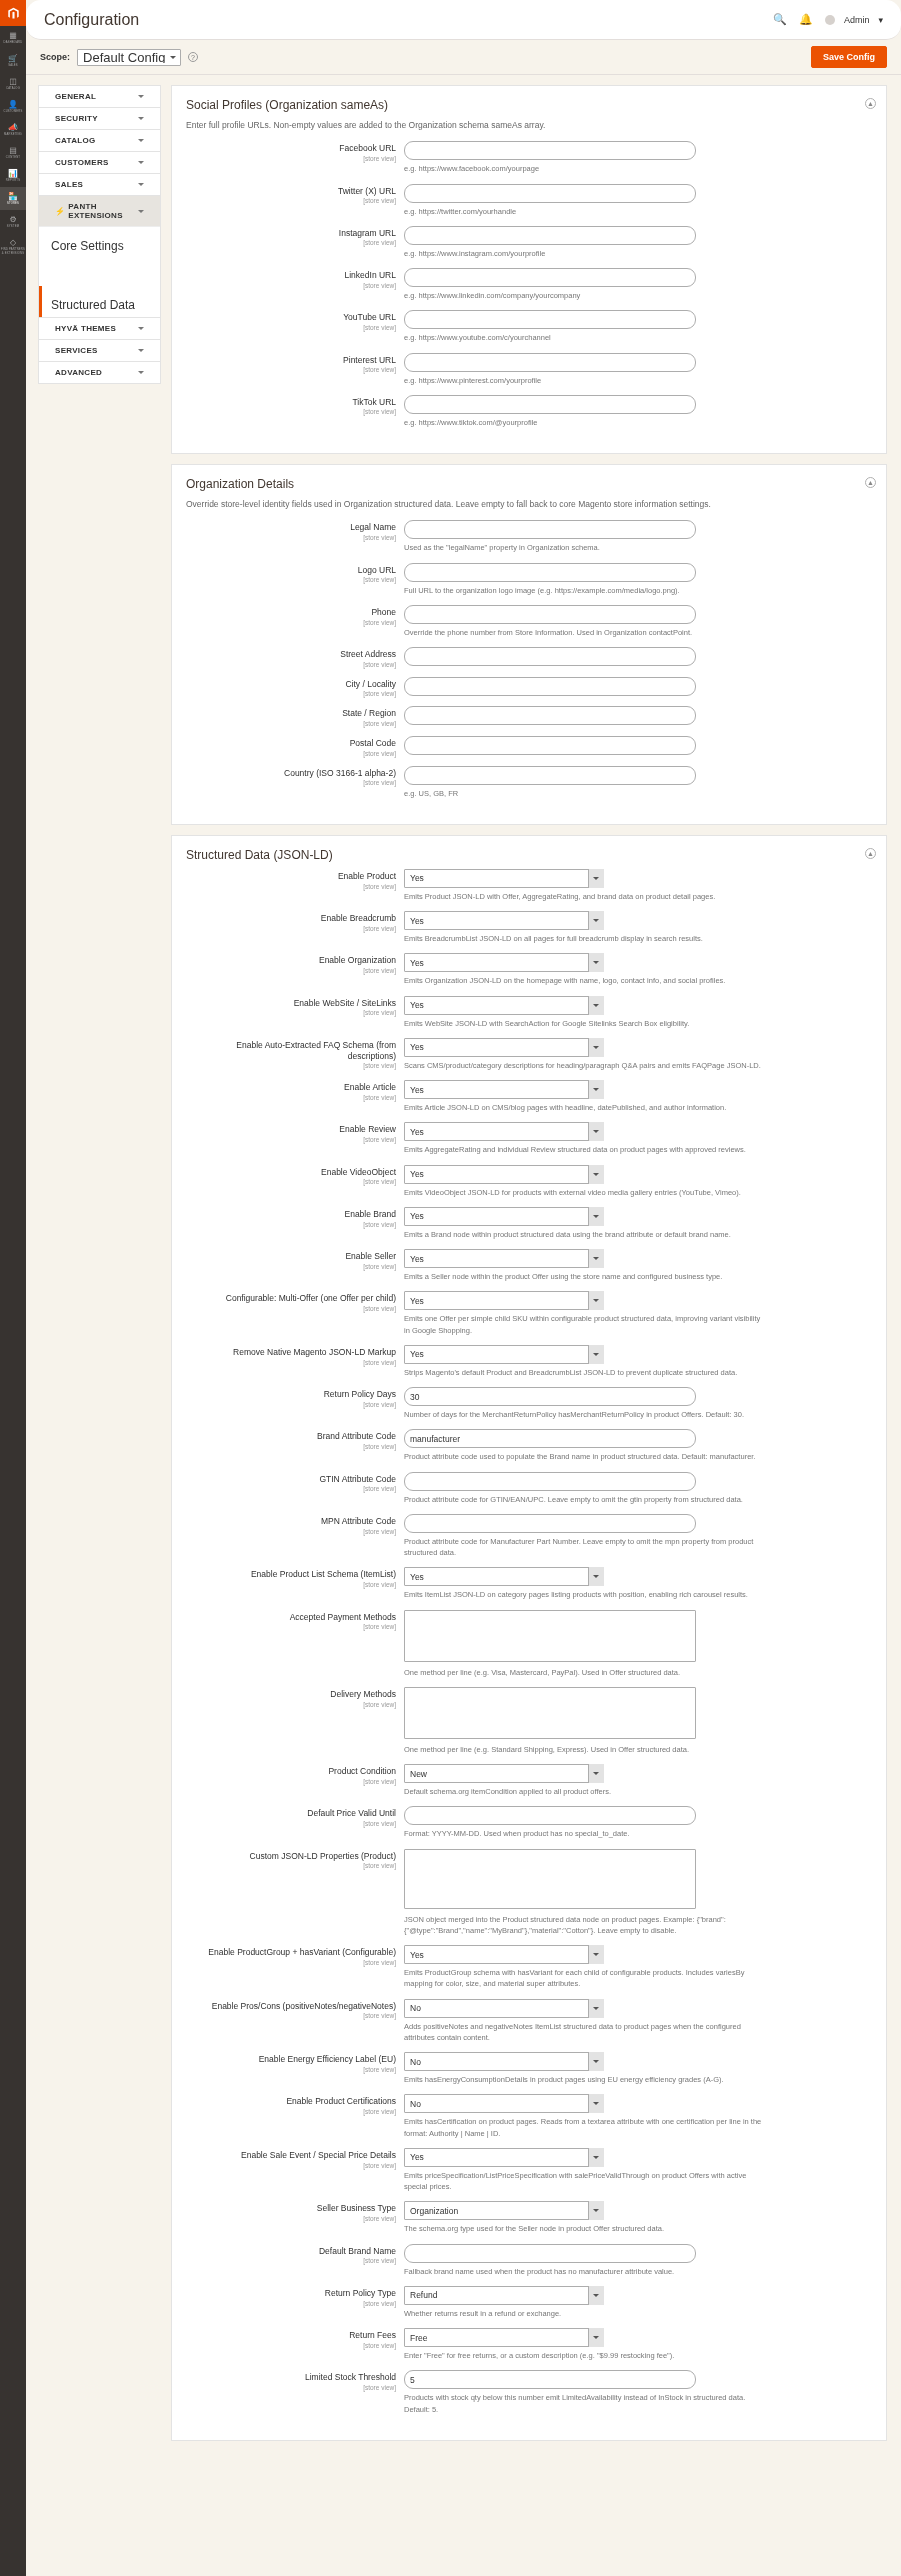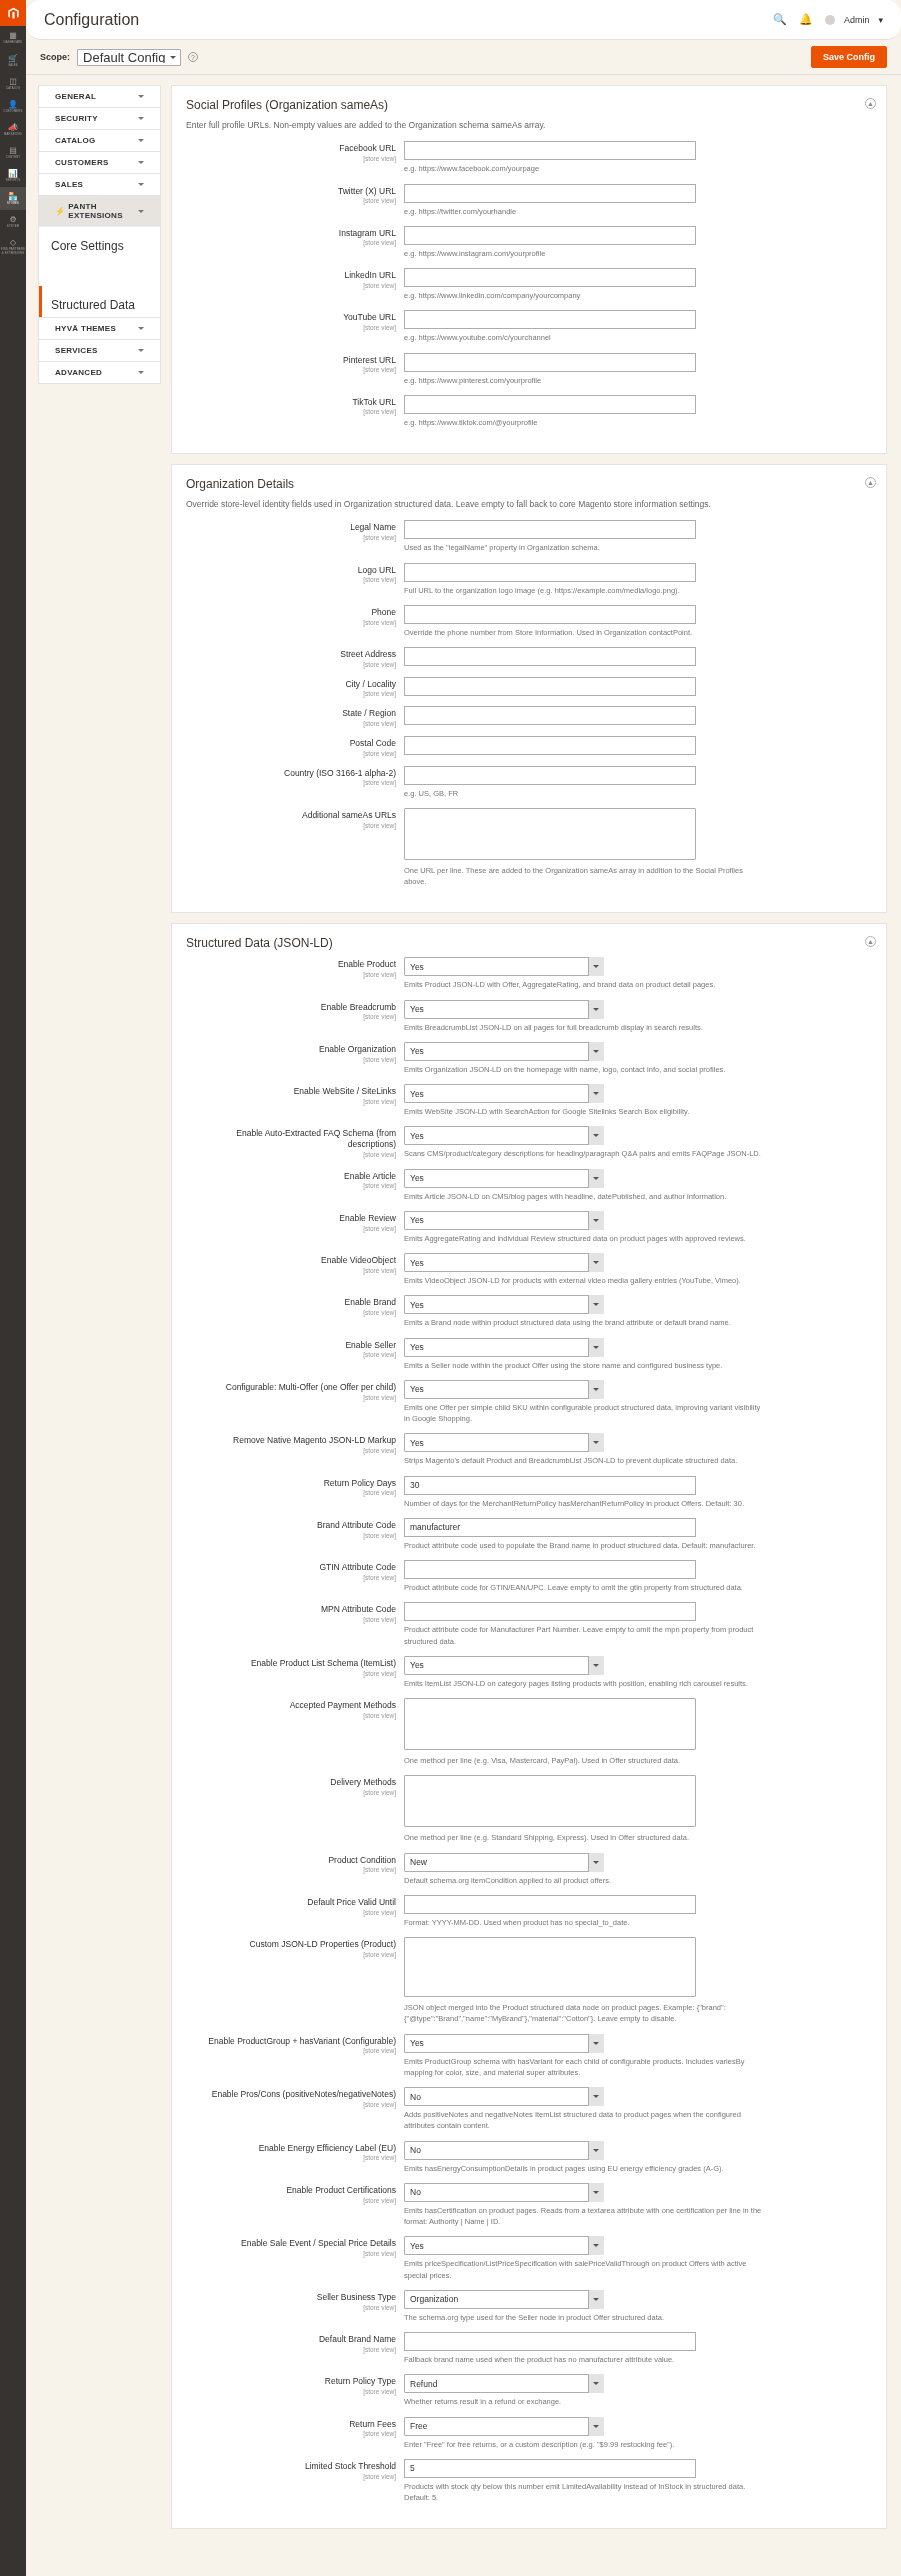--- a/index.html
+++ b/index.html
@@ -109,21 +109,21 @@
   }
 
   
   .frow { display:flex; align-items:flex-start; margin-bottom:9px; }
   .flabelwrap { width:218px; flex:0 0 218px; text-align:right; padding:2px 8px 0 0; }
   .flabel { font-size:8.5px; color:#303030; line-height:1.25; display:block; }
   .fscope { font-size:6.5px; color:#9a9a9a; display:block; margin-top:1px; }
   .fctl { flex:1 1 auto; min-width:0; }
   .fctl input[type=text] {
     width:292px; height:19px; border:1px solid #adadad; background:#fff;
-    font-size:8.5px; padding:2px 5px; color:#333; border-radius:0;
+    font-size:8.5px; padding:2px 5px; color:#333; border-radius:9px;
     font-family:"Liberation Sans", sans-serif;
   }
   .fctl textarea {
     width:292px; height:38px; border:1px solid #adadad; background:#fff;
     font-size:8.5px; padding:3px 5px; color:#333; border-radius:1px; resize:none;
     font-family:"Liberation Sans", sans-serif;
   }
   .fctl textarea.tall { height:52px; }
   .fctl textarea.xtall { height:60px; }
   .note { font-size:7.5px; color:#777; margin-top:3px; line-height:1.5; max-width:360px; }
@@ -402,27 +402,20 @@
                 </div>
                 <div class="fctl"><input type="text" style=""></div>
               </div>
               <div class="frow">
                 <div class="flabelwrap">
                   <span class="flabel">Country (ISO 3166-1 alpha-2)</span>
                   <span class="fscope">[store view]</span>
                 </div>
                 <div class="fctl"><input type="text" style=""><div class="note">e.g. US, GB, FR</div></div>
               </div>
-              <div class="frow">
-                <div class="flabelwrap">
-                  <span class="flabel">Additional sameAs URLs</span>
-                  <span class="fscope">[store view]</span>
-                </div>
-                <div class="fctl"><textarea class="tall" style=""></textarea><div class="note">One URL per line. These are added to the Organization sameAs array in addition to the Social Profiles above.</div></div>
-              </div>
             </div>
         </div>
 
         <div class="panel">
           <span class="collapse-ico">▲</span>
           <h2>Structured Data (JSON-LD)</h2>
           <div id="jsonldFields">
               <div class="frow">
                 <div class="flabelwrap">
                   <span class="flabel">Enable Product</span>

